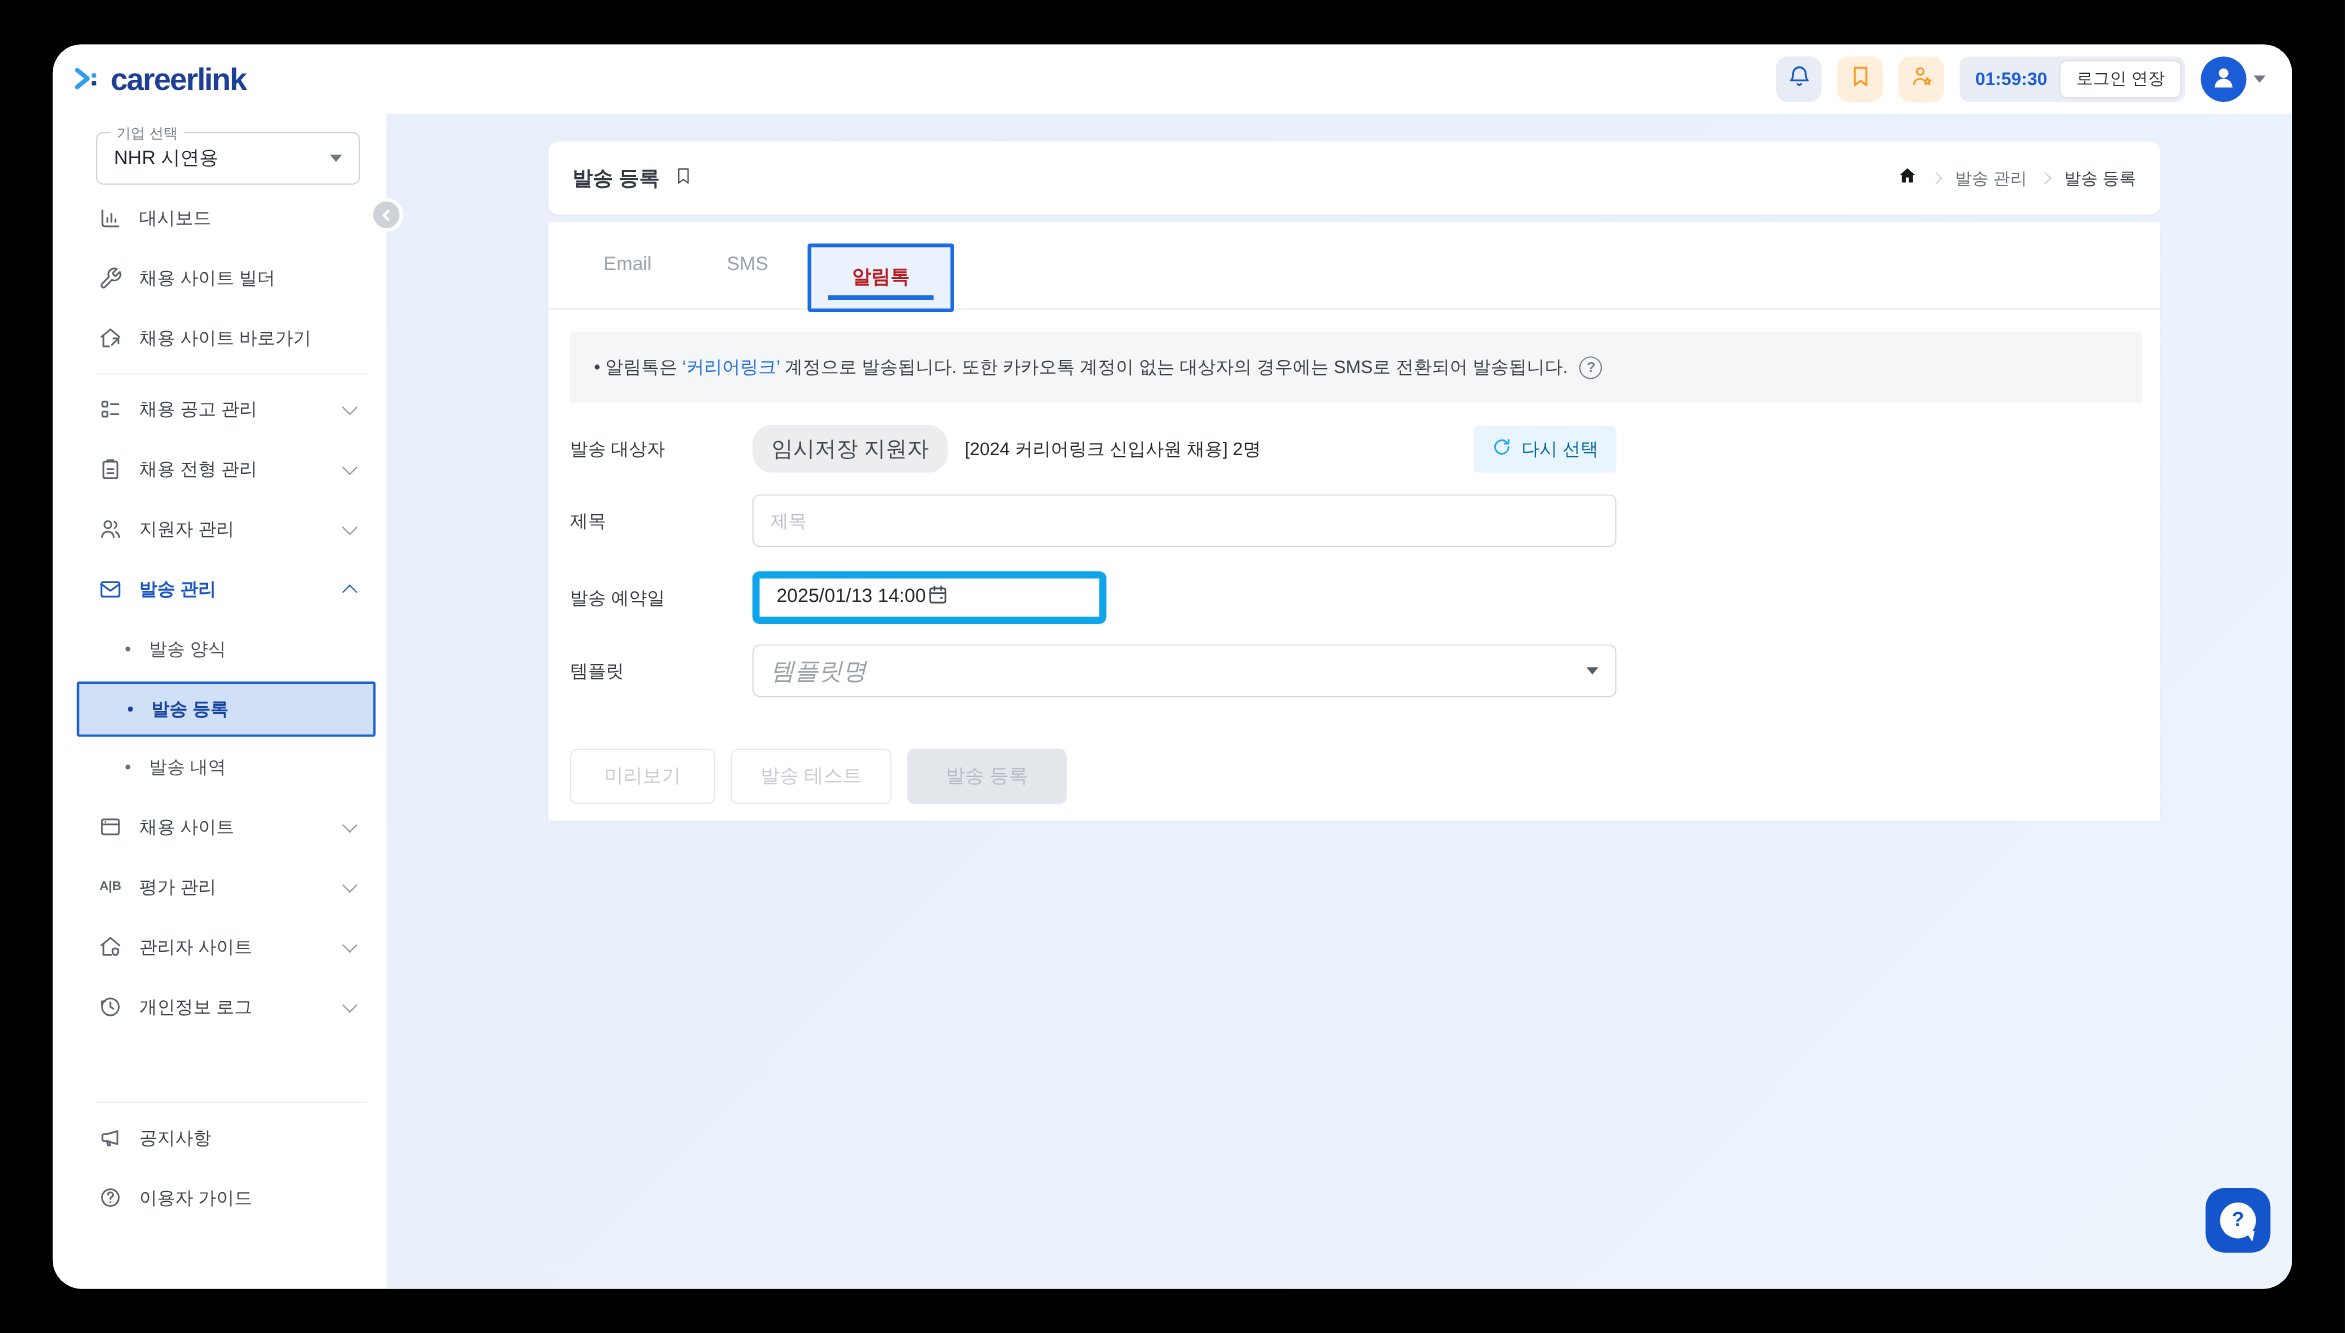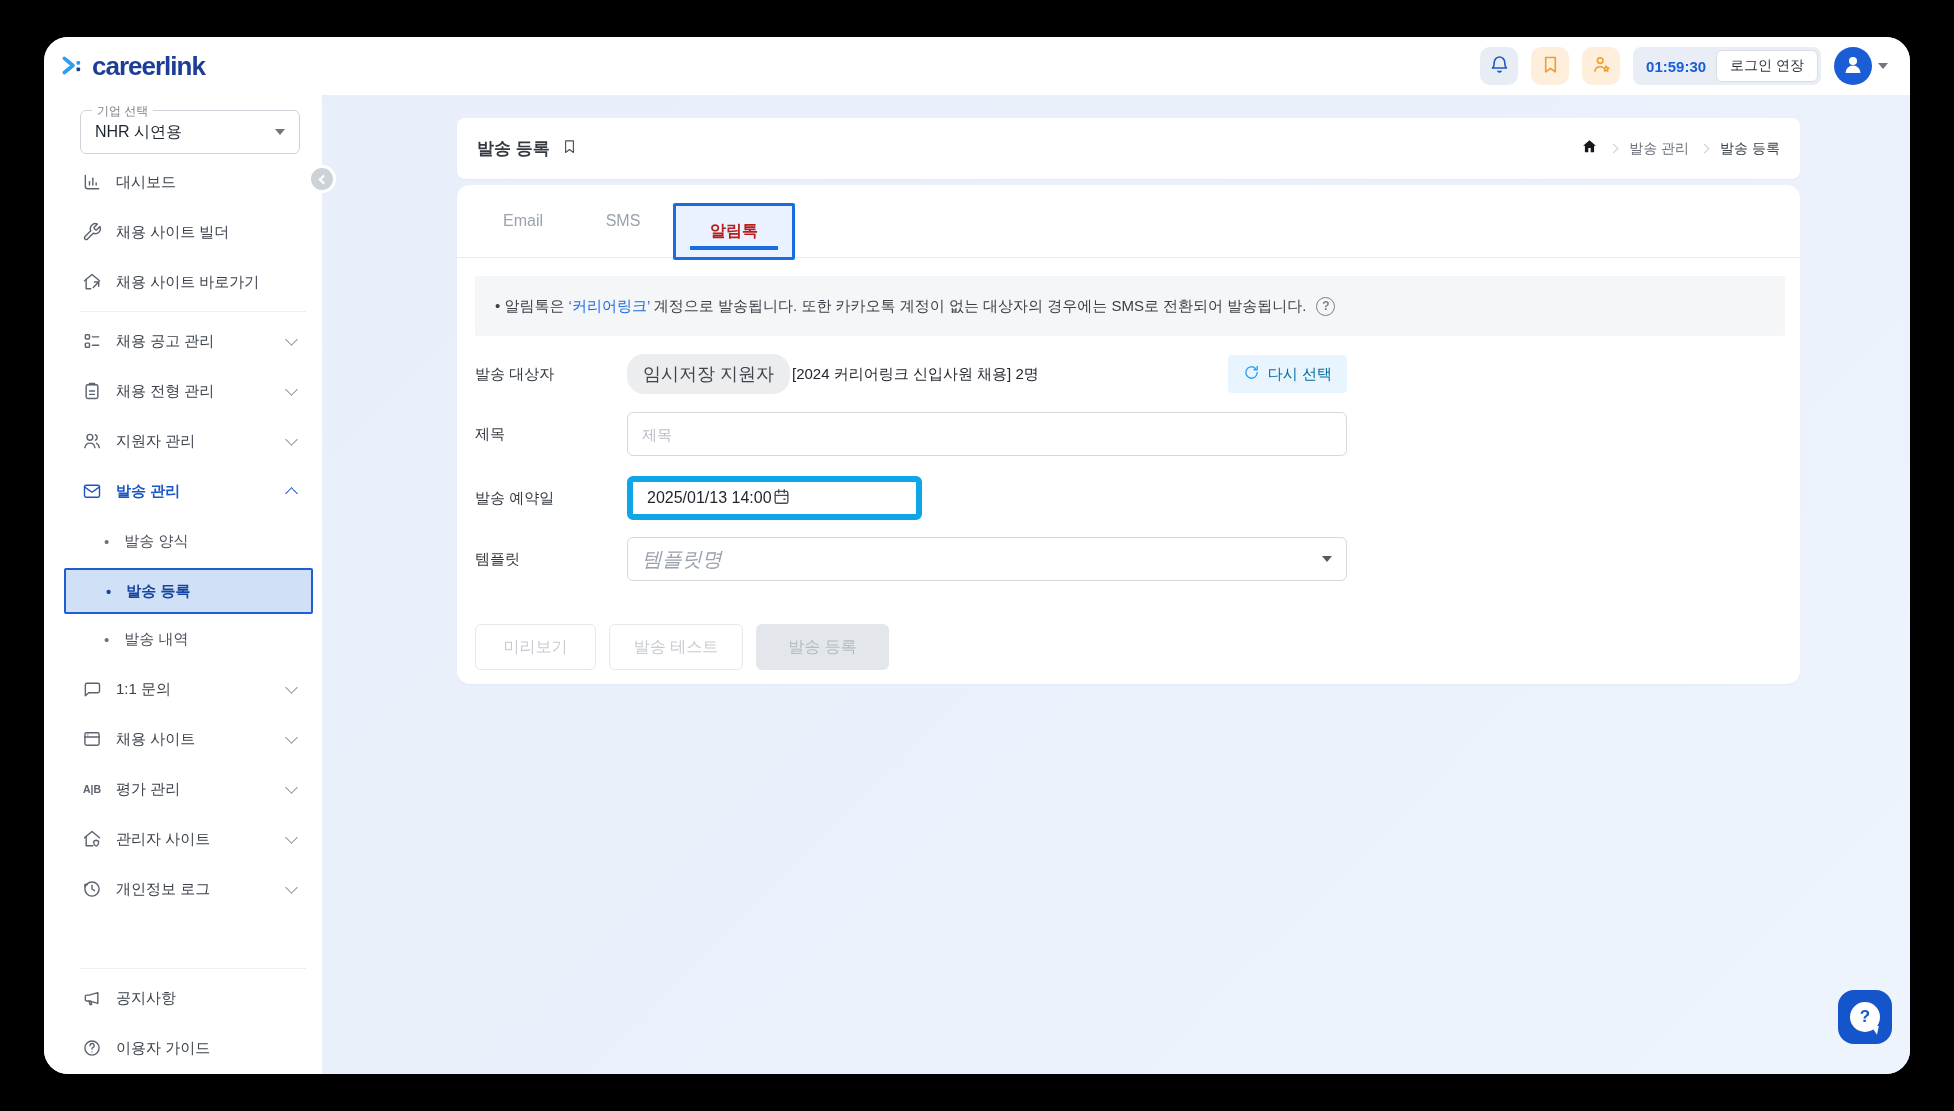--- a/index.html
+++ b/index.html
@@ -62,39 +62,39 @@
   .title-left { display:flex; align-items:center; gap:11px; }
   .page-title { font-size:17px; font-weight:700; color:#343a42; }
   .title-left svg { width:17px; height:17px; fill:none; stroke:#4a515b; stroke-width:1.6; stroke-linejoin:round; }
   .breadcrumb { display:flex; align-items:center; gap:12px; }
   .breadcrumb svg { width:17px; height:17px; }
   .crumb { font-size:14px; color:#6a717a; }
   .crumb.current { color:#3a4149; }
   .crumb-sep { width:7px; height:7px; border-right:1.4px solid #c9ced6; border-top:1.4px solid #c9ced6; transform:rotate(45deg); }
 
   
-  .main-card { position:absolute; left:135px; top:90px; right:110px; height:499px; background:#fff; border-radius:13px; box-shadow:0 1px 2px rgba(30,50,90,.04); }
+  .main-card { position:absolute; left:135px; top:90px; right:110px; height:499px; background:#fff; border-radius:0; box-shadow:0 1px 2px rgba(30,50,90,.04); }
   .tabbar { display:flex; align-items:center; padding-left:16px; height:73px; border-bottom:1px solid #e9ebee; }
   .tab { width:100px; height:58px; display:flex; align-items:center; justify-content:center; font-size:16px; color:#9aa2ac; cursor:pointer; }
   .tab.active { width:122px; height:57px; border:3px solid #1a6ce0; background:#e9f2fe; border-radius:2px; transform:translateY(10px); position:relative; color:#b91c1c; font-weight:700; }
   .tab .underline { position:absolute; bottom:7px; left:14px; right:14px; height:4px; background:#1a6ce0; }
 
   .notice { margin:18px 15px 0 18px; height:60px; background:#f5f6f8; border-radius:2px; display:flex; align-items:center; padding:0 20px; font-size:15px; color:#3a4047; }
   .notice-link { color:#1a6ce0; }
   .help-circle { width:19px; height:19px; border:1.5px solid #7a828c; border-radius:50%; display:inline-flex; align-items:center; justify-content:center; font-size:12px; font-weight:700; color:#7a828c; margin-left:10px; flex-shrink:0; }
 
   .form { padding:18px 18px 0 18px; }
   .frow { display:flex; align-items:center; }
   .flabel { width:152px; flex-shrink:0; font-size:15px; color:#333941; }
   .fcontrol { display:flex; align-items:center; width:720px; }
   .row-target { margin-bottom:18px; }
   .row-subject { margin-bottom:20px; }
   .row-schedule { margin-bottom:17px; }
   .badge { background:#ebedef; border-radius:17px; padding:8px 16px; font-size:18px; color:#3f454d; white-space:nowrap; }
-  .target-value { margin-left:2px; font-size:15px; color:#23272d; }
+  .target-value { margin-left:14px; font-size:15px; color:#23272d; }
   .reselect-btn { margin-left:auto; display:flex; align-items:center; gap:8px; background:#e8f5fe; border:none; border-radius:4px; color:#0369a1; font-size:15px; padding:9px 15px; cursor:pointer; font-family:inherit; }
   .reselect-btn svg { width:17px; height:17px; fill:none; stroke:#2aa3f3; stroke-width:2; stroke-linecap:round; stroke-linejoin:round; }
   .text-input { width:720px; height:44px; border:1px solid #d5d9df; border-radius:6px; padding:0 14px; font-size:15px; color:#1f242b; font-family:inherit; outline:none; background:#fff; }
   .text-input::placeholder { color:#b7bdc7; }
   .date-field { width:295px; height:44px; border:6px solid #0ea5e9; border-radius:6px; display:flex; align-items:center; padding:0 12px 0 14px; cursor:pointer; background:#fff; }
   .date-value { font-size:16px; color:#1f242b; }
   .date-field svg { width:19px; height:19px; margin-left:auto; fill:none; stroke:#454c55; stroke-width:1.7; stroke-linecap:round; }
   .select-field { width:720px; height:44px; border:1px solid #d5d9df; border-radius:6px; display:flex; align-items:center; padding:0 14px; cursor:pointer; background:#fff; }
   .select-placeholder { font-size:20px; color:#9aa1ac;font-style:italic; }
   .select-field .select-caret { border-top-color:#555b63; }
@@ -269,29 +269,20 @@
           <span>발송 등록</span>
         </div>
         <div class="nav-sub">
           <span class="bullet">•</span>
           <span>발송 내역</span>
         </div>
 
         <div class="nav-item">
           <span class="nav-icon">
             <svg viewBox="0 0 24 24">
-                <path d="M21 14.5a2 2 0 0 1-2 2H8l-4 3.5v-13a2 2 0 0 1 2-2h13a2 2 0 0 1 2 2z"></path>
-              </svg>
-          </span>
-          <span class="nav-label">1:1 문의</span>
-          <span class="chev"></span>
-        </div>
-        <div class="nav-item">
-          <span class="nav-icon">
-            <svg viewBox="0 0 24 24">
                 <rect x="3.5" y="4.5" width="17" height="15" rx="2"></rect>
                 <path d="M3.5 9.5h17"></path>
                 <path d="M7 7h.01"></path>
               </svg>
           </span>
           <span class="nav-label">채용 사이트</span>
           <span class="chev"></span>
         </div>
         <div class="nav-item">
           <span class="nav-icon">

